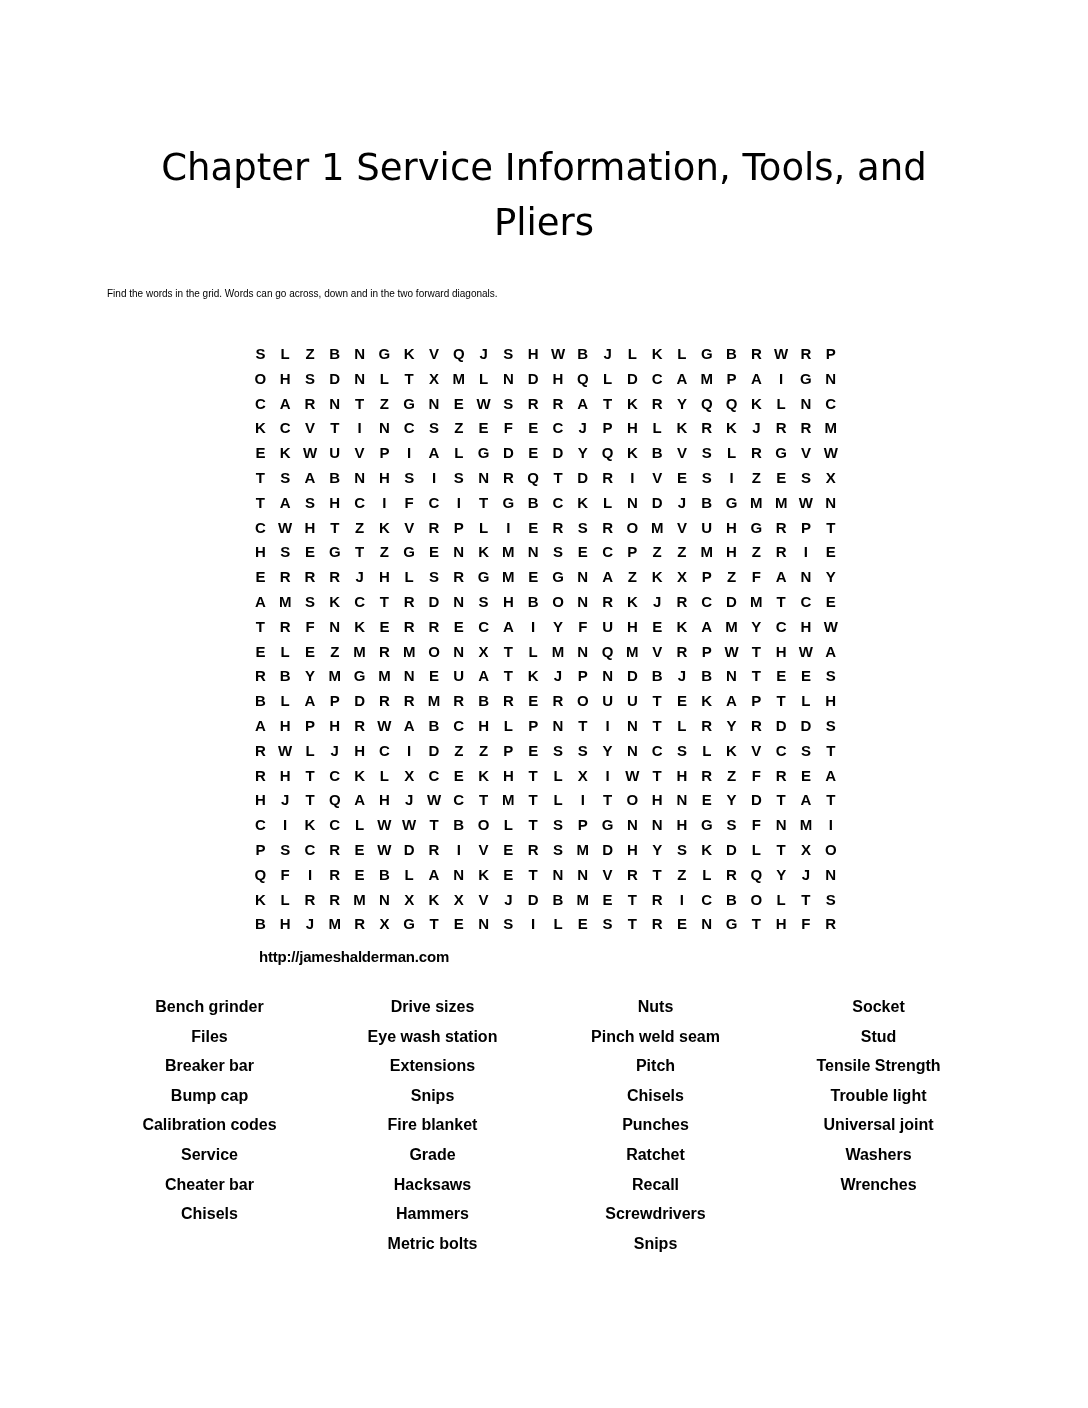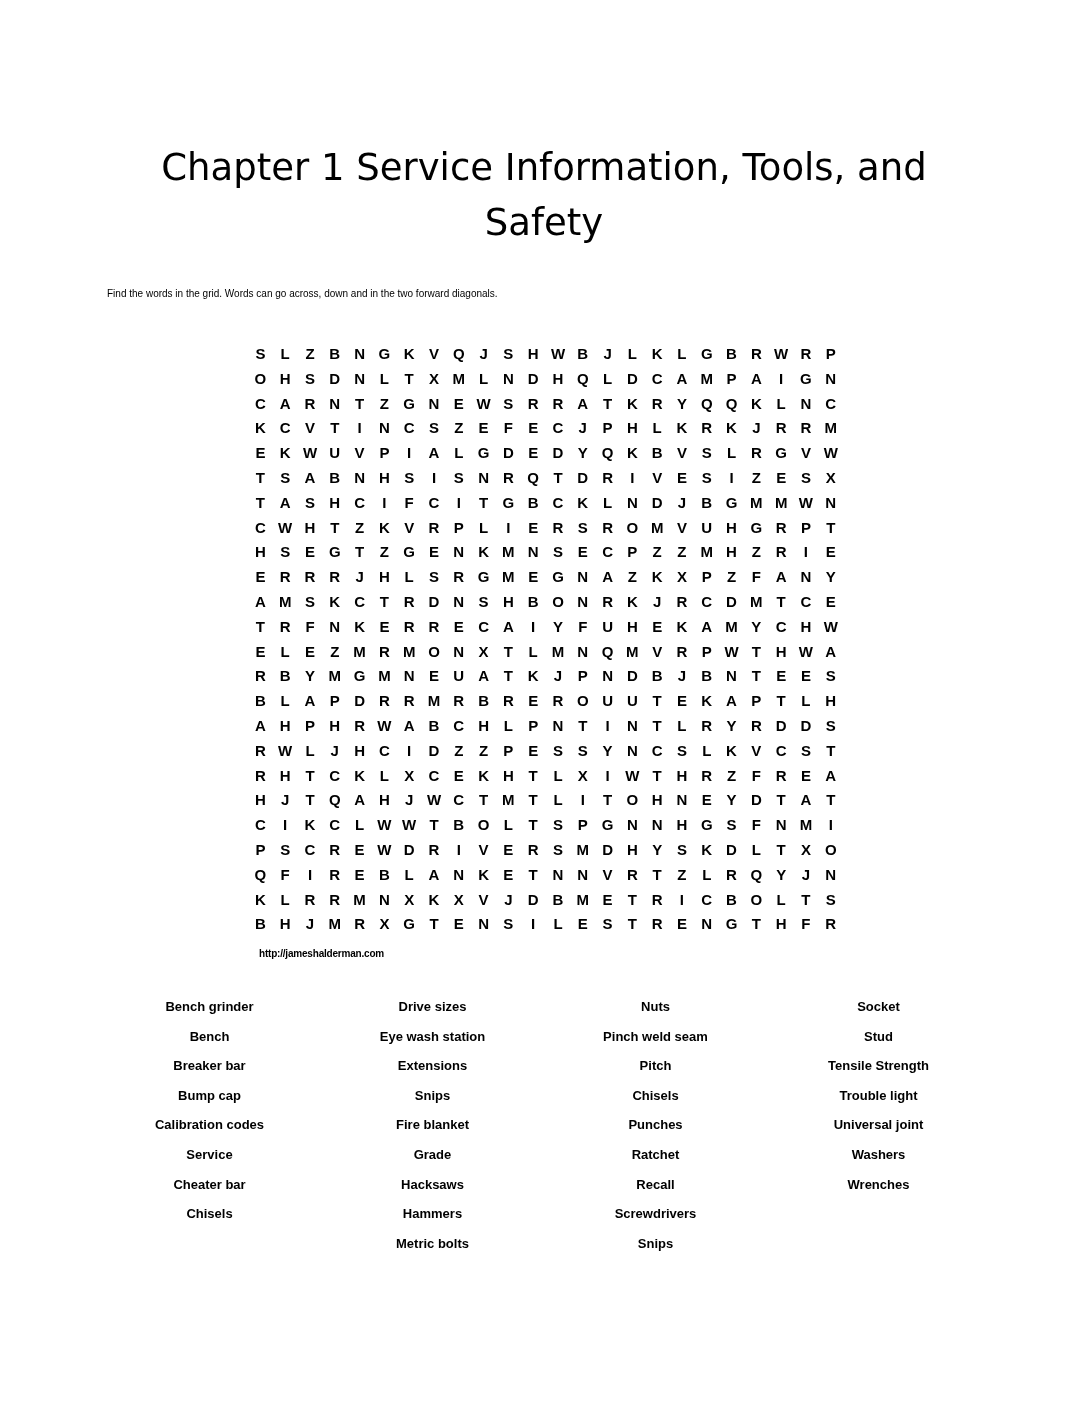--- a/index.html
+++ b/index.html
@@ -45,49 +45,49 @@
     height: 24.8px;
     line-height: 24.8px;
     text-align: center;
     font-weight: 700;
     font-size: 15px;
   }
   .url {
     position: absolute;
     top: 948px;
     left: 259px;
-    font-size: 10px;
+    font-size: 15px;
     font-weight: 700;
     letter-spacing: -0.2px;
   }
   .word-list {
     position: absolute;
     top: 992px;
     left: 98px;
     width: 892px;
     display: flex;
   }
   .word-col { width: 223px; }
   .word-item {
     height: 29.6px;
     line-height: 29.6px;
     text-align: center;
     font-weight: 700;
-    font-size: 13px;
+    font-size: 16px;
     white-space: nowrap;
   }
 </style>
 </head>
 <body>
 
 <div class="page">
 
   <div class="title">
     <div>Chapter 1 Service Information, Tools, and</div>
-    <div>Safety</div>
+    <div>Pliers</div>
   </div>
 
   <p class="instructions">Find the words in the grid. Words can go across, down and in the two forward diagonals.</p>
 
   <div class="grid">
       <div class="grid-row">
         <span class="grid-cell">S</span>
         <span class="grid-cell">L</span>
         <span class="grid-cell">Z</span>
         <span class="grid-cell">B</span>
@@ -710,21 +710,21 @@
         <span class="grid-cell">F</span>
         <span class="grid-cell">R</span>
       </div>
     </div>
 
   <div class="url">http://jameshalderman.com</div>
 
   <div class="word-list">
       <div class="word-col">
         <div class="word-item">Bench grinder</div>
-        <div class="word-item">Bench</div>
+        <div class="word-item">Files</div>
         <div class="word-item">Breaker bar</div>
         <div class="word-item">Bump cap</div>
         <div class="word-item">Calibration codes</div>
         <div class="word-item">Service</div>
         <div class="word-item">Cheater bar</div>
         <div class="word-item">Chisels</div>
       </div>
       <div class="word-col">
         <div class="word-item">Drive sizes</div>
         <div class="word-item">Eye wash station</div>

